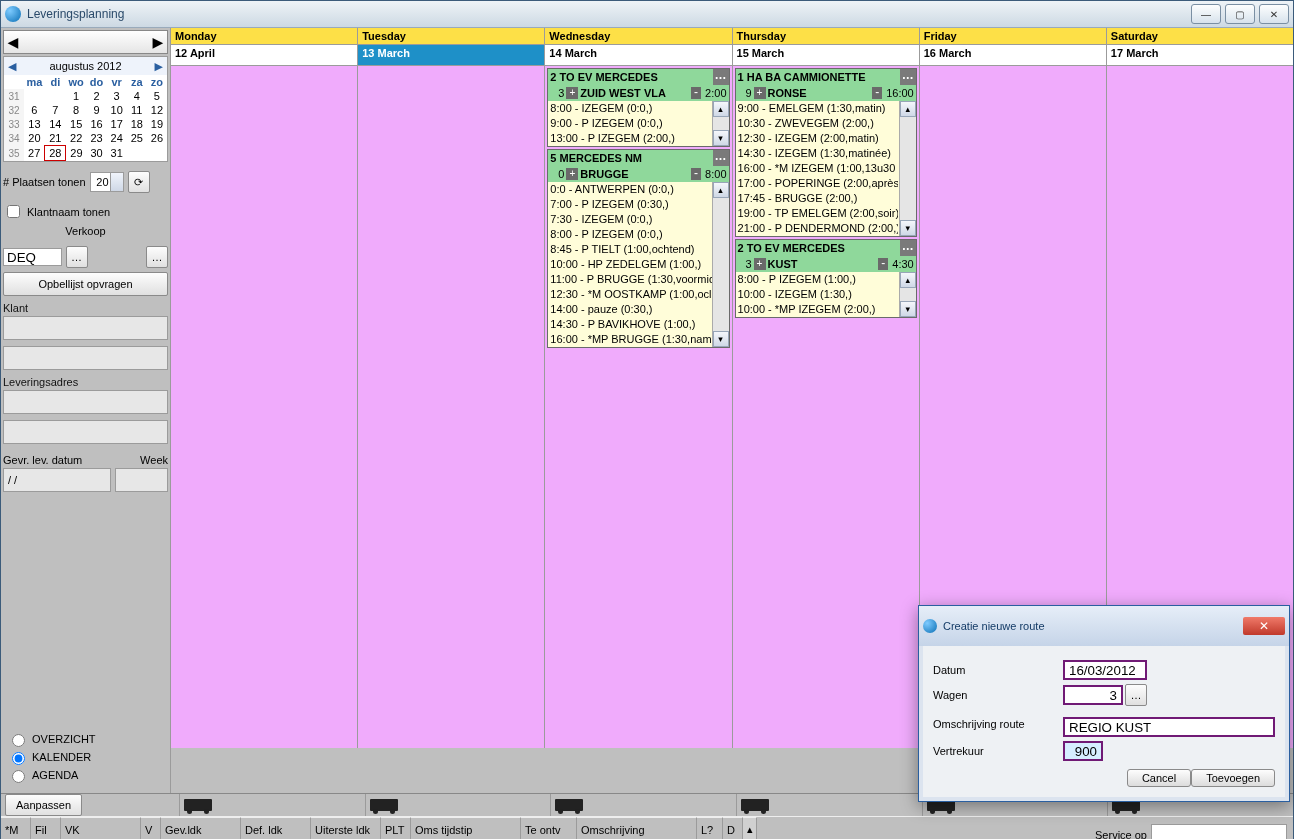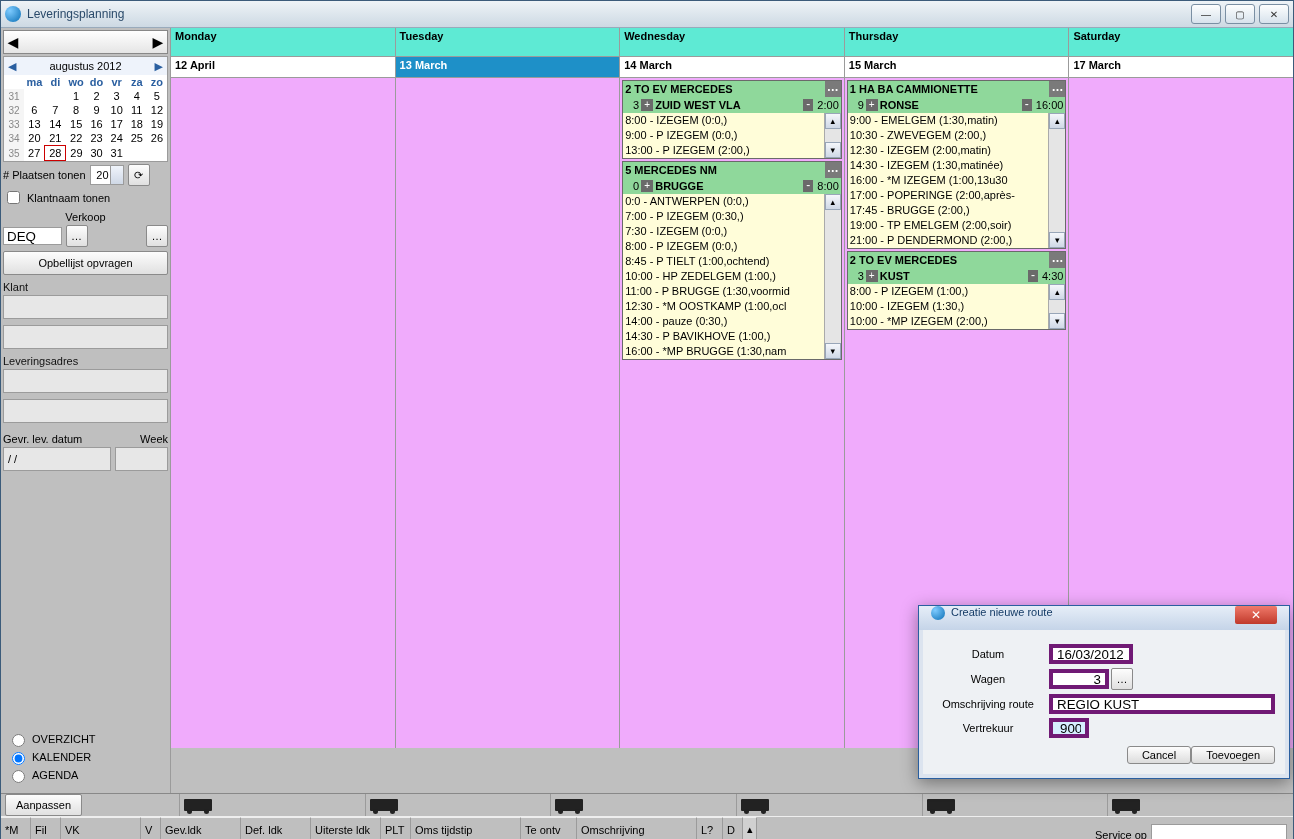--- a/index.html
+++ b/index.html
@@ -12,36 +12,36 @@
 .body{display:flex;height:765px}
 .sidebar{width:170px;background:#bfbfbf;border-right:1px solid #9b9b9b;padding:2px;box-sizing:border-box;display:flex;flex-direction:column}
 .minical{border:1px solid #9b9b9b;background:#fff;margin-top:2px;font-size:11px}
 .minical .mchdr{display:flex;justify-content:space-between;align-items:center;background:#eef3fb;height:18px;padding:0 4px}
 .minical .mchdr .arr{cursor:pointer;color:#2a5fa0}
 .minical table{width:100%;border-collapse:collapse;font-size:11px}
 .minical th,.minical td{text-align:center;padding:1px 0;width:20px}
 .minical th{color:#2a5fa0}
 .minical td.wk{color:#888;background:#f5f5f5;font-size:10px}
 .minical td.today{border:1px solid #c00}
-.optrow{display:flex;align-items:center;margin-top:2px;gap:4px}
+.optrow{display:flex;align-items:center;margin-top:9px;gap:4px}
 .optrow input[type=text]{flex:1;height:18px;border:1px solid #9b9b9b;background:#fff;padding:0 3px;box-sizing:border-box;width:20px}
 .spin{width:34px;height:20px;border:1px solid #9b9b9b;background:#fff;text-align:right;padding-right:14px;position:relative;box-sizing:border-box;line-height:18px}
 .spin::after{content:"";position:absolute;right:0;top:0;width:12px;height:100%;border-left:1px solid #9b9b9b;background:linear-gradient(#f0f4fb,#cfd8e6)}
 .smallbtn{width:20px;height:20px;border:1px solid #8a8a8a;background:linear-gradient(#fdfdfd,#e0e0e0);display:flex;align-items:center;justify-content:center;cursor:pointer;border-radius:2px}
 .widebtn{height:22px;border:1px solid #8a8a8a;background:linear-gradient(#fdfdfd,#e0e0e0);border-radius:2px;display:flex;align-items:center;justify-content:center;cursor:pointer;margin-top:4px}
 .lbl{margin-top:6px;color:#111}
 .txtbox{height:22px;border:1px solid #9b9b9b;background:#e7e7e7;margin-top:2px}
 .viewopts{margin-top:auto;padding:6px 4px}
 .viewopts label{display:flex;align-items:center;gap:4px;margin:2px 0}
 .daysnav{display:flex;height:22px;border:1px solid #888;background:linear-gradient(#fff,#e5e5e5);align-items:center}
 .daysnav .arr{width:18px;text-align:center;font-size:14px;cursor:pointer}
 .cal{flex:1;display:flex;flex-direction:column}
 .daycol{flex:1;border-left:1px solid #9b9b9b;display:flex;flex-direction:column;overflow:hidden}
 .daycol:first-child{border-left:none}
-.dh1{background:#5eead4;color:#000;font-weight:bold;padding:2px 4px;height:28px;box-sizing:border-box}
+.dh1{background:#fde047;color:#000;font-weight:bold;padding:2px 4px;height:16px;box-sizing:border-box}
 .dh2{background:#fff;color:#000;font-weight:bold;padding:2px 4px;height:22px;box-sizing:border-box;border-top:1px solid #9b9b9b;border-bottom:1px solid #9b9b9b}
 .daycol.selected .dh2{background:#1e90c8;color:#fff}
 .daybody{flex:1;background:#f0abfc;overflow:hidden;position:relative}
 .calcols{display:flex;height:720px}
 .route{margin:2px 2px 2px 2px;border:1px solid #6a6a6a;background:#fffdd9;font-size:11px;position:relative}
 .route .rhdr{background:#8fd89b;display:flex;align-items:center;height:16px;font-weight:bold;padding-left:2px;position:relative}
 .route .rhdr .menu{position:absolute;right:0;top:0;width:16px;height:16px;background:#7a7a7a;color:#fff;text-align:center;line-height:12px;font-size:12px}
 .route .rsub{background:#8fd89b;display:flex;align-items:center;height:16px;padding-left:2px;position:relative}
 .route .rsub .num{width:14px;text-align:right;margin-right:2px}
 .route .rsub .plus{width:12px;height:12px;background:#6a6a6a;color:#fff;font-size:10px;line-height:12px;text-align:center;margin-right:2px}
@@ -58,27 +58,27 @@
 .truckicon{width:28px;height:12px;background:#222;position:relative;border-radius:1px}
 .truckicon::before{content:"";position:absolute;left:3px;bottom:-3px;width:5px;height:5px;background:#222;border-radius:50%}
 .truckicon::after{content:"";position:absolute;right:3px;bottom:-3px;width:5px;height:5px;background:#222;border-radius:50%}
 .footfirst{width:170px;display:flex;align-items:center;padding:0 4px}
 .gridhdr{display:flex;height:24px;background:#bfbfbf;border-top:1px solid #eee}
 .gridhdr .gc{border-right:1px solid #9b9b9b;border-top:1px solid #eee;display:flex;align-items:center;padding:0 4px;box-sizing:border-box;background:#bfbfbf;font-size:11px}
 .rightform{position:absolute;right:6px;top:0;height:38px;display:flex;align-items:center;gap:4px}
 .rightform input{height:18px;border:1px solid #9b9b9b;width:130px}
 
 .dialog{position:absolute;left:918px;top:605px;width:370px;border:1px solid #2a5fa0;background:#eef1f4;box-shadow:0 4px 16px rgba(0,0,0,.4)}
-.dialog .dtitle{height:24px;background:linear-gradient(#e6eef8,#c5d4e8);display:flex;padding:0 12px;color:#143b66}
+.dialog .dtitle{height:40px;background:linear-gradient(#e6eef8,#c5d4e8);display:flex;align-items:center;padding:0 4px;color:#143b66}
 .dialog .dtitle .appicon{width:14px;height:14px;border-radius:50%;background:radial-gradient(circle at 30% 30%,#7ecbff,#0a6fb5);margin-right:6px}
 .dialog .dtitle .close{margin-left:auto;width:42px;height:18px;background:linear-gradient(#f07a6a,#c0392b);color:#fff;display:flex;align-items:center;justify-content:center;border-radius:2px;font-size:12px}
 .dialog .dbody{padding:10px;background:#eef1f4;border:4px solid #dce4ef;border-top:0}
 .dialog .drow{display:flex;align-items:center;margin:4px 0}
-.dialog .drow .dl{width:110px;text-align:center;margin-right:6px}
-.dialog .drow input{height:20px;border:4px solid #701a75;padding:0 4px;box-sizing:border-box}
+.dialog .drow .dl{width:110px;text-align:left;margin-right:20px}
+.dialog .drow input{height:20px;border:2px solid #701a75;padding:0 4px;box-sizing:border-box}
 .dialog .dbtns{display:flex;justify-content:flex-end;margin-top:8px}
 .dialog .dbtns .dbtn{padding:2px 14px;border:1px solid #8a8a8a;background:linear-gradient(#fdfdfd,#dcdcdc);border-radius:3px;cursor:pointer}
 </style>
 </head>
 <body>
 
 <div class="window">
   <div class="titlebar">
     <div class="appicon"></div>
     <div class="title">Leveringsplanning</div>
@@ -325,20 +325,25 @@
                   <div class="ritem">8:00 - P IZEGEM (1:00,)</div>
                   <div class="ritem">10:00 - IZEGEM (1:30,)</div>
                   <div class="ritem">10:00 - *MP IZEGEM (2:00,)</div>
                 </div>
                 <div class="scroll">
                   <div class="sb">▴</div>
                   <div class="sb bot">▾</div>
                 </div>
               </div>
             </div>
+          </div>
+          <div class="daycol">
+            <div class="dh1">Friday</div>
+            <div class="dh2">16 March</div>
+            <div class="daybody"></div>
           </div>
           <div class="daycol">
             <div class="dh1">Saturday</div>
             <div class="dh2">17 March</div>
             <div class="daybody"></div>
           </div>
         </div>
     </div>
   </div>
 
@@ -402,21 +407,21 @@
         <div class="dl">Datum</div>
         <input style="width: 84px;" value="16/03/2012">
       </div>
     <div class="drow">
         <div class="dl">Wagen</div>
         <input style="width: 60px; text-align: right;" value="3">
         <div class="smallbtn" style="margin-left:2px">…</div>
       </div>
     <div class="drow">
         <div class="dl">Omschrijving route</div>
-        <input style="flex: 1 1 0%; width: 220px;" value="REGIO KUST">
+        <input style="flex: 1 1 0%; width: 220px; margin-top: 7px;" value="REGIO KUST">
       </div>
     <div class="drow">
         <div class="dl">Vertrekuur</div>
         <input style="width: 40px; text-align: right; background: rgb(214, 238, 255); padding-left: 7px;" value="900">
       </div>
     <div class="dbtns">
       <div class="dbtn">Cancel</div>
       <div class="dbtn">Toevoegen</div>
     </div>
   </div>

